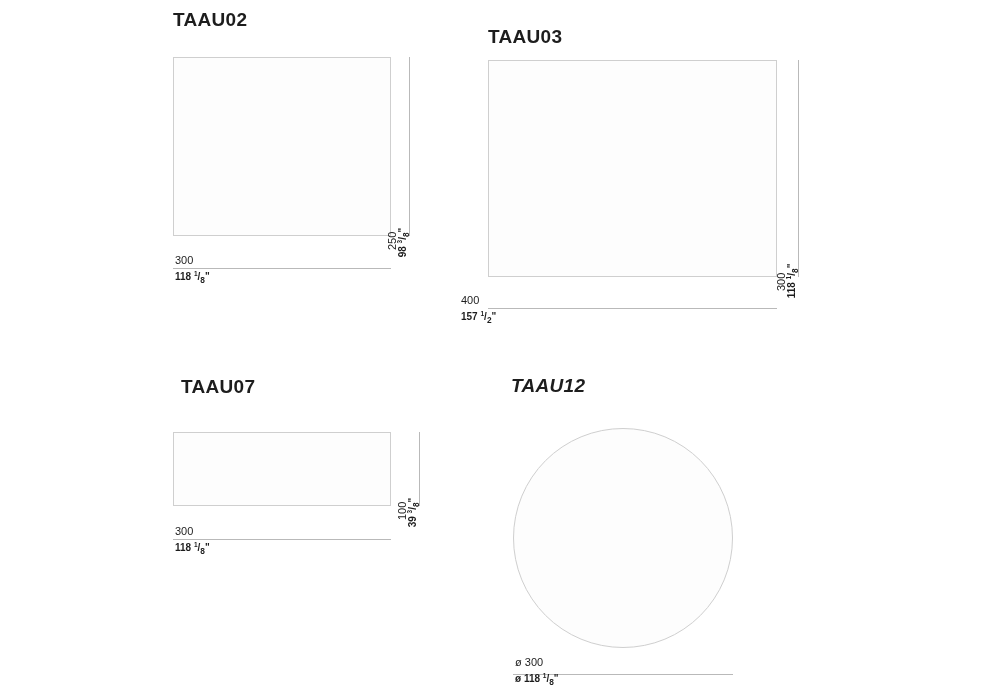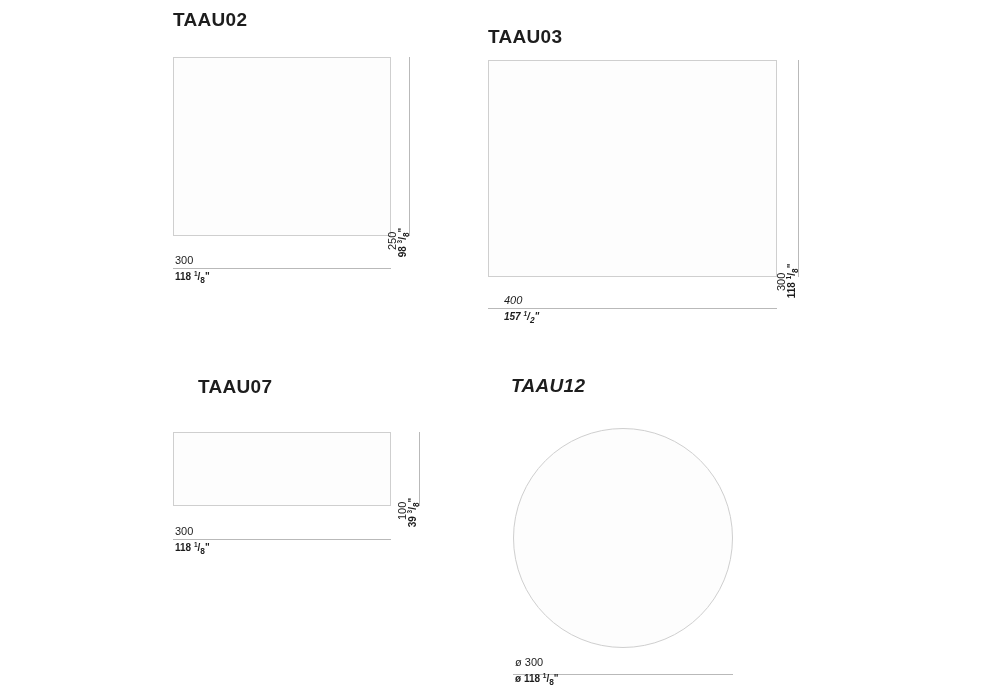--- a/index.html
+++ b/index.html
@@ -105,32 +105,32 @@
   <div class="dim-v-text mm" style="left:399px; top:237px;">250</div>
   <div class="dim-v-text inch" style="left:413px; top:237px;">98 <sup>3</sup>/<sub>8</sub>"</div>
 </div>
 
 <div class="panel">
   <div class="code-label" style="left:488px; top:26px;">TAAU03</div>
 
   <div class="shape-rect" style="left:488px; top:60px; width:289px; height:217px;"></div>
 
   <div class="dim-line-h" style="left:488px; top:308px; width:289px;"></div>
-  <div class="dim-h-text" style="left:504px; top:294px;font-style:italic;">
+  <div class="dim-h-text" style="left:461px; top:294px;">
     <span class="mm">400</span>
     <span class="inch">157 <sup>1</sup>/<sub>2</sub>"</span>
   </div>
 
   <div class="dim-line-v" style="left:798px; top:60px; height:217px;"></div>
   <div class="dim-v-text mm" style="left:788px; top:278px;">300</div>
   <div class="dim-v-text inch" style="left:802px; top:278px;">118 <sup>1</sup>/<sub>8</sub>"</div>
 </div>
 
 <div class="panel">
-  <div class="code-label" style="left:198px; top:376px;">TAAU07</div>
+  <div class="code-label" style="left:181px; top:376px;">TAAU07</div>
 
   <div class="shape-rect" style="left:173px; top:432px; width:218px; height:74px;"></div>
 
   <div class="dim-line-h" style="left:173px; top:539px; width:218px;"></div>
   <div class="dim-h-text" style="left:175px; top:525px;">
     <span class="mm">300</span>
     <span class="inch">118 <sup>1</sup>/<sub>8</sub>"</span>
   </div>
 
   <div class="dim-line-v" style="left:419px; top:432px; height:74px;"></div>

